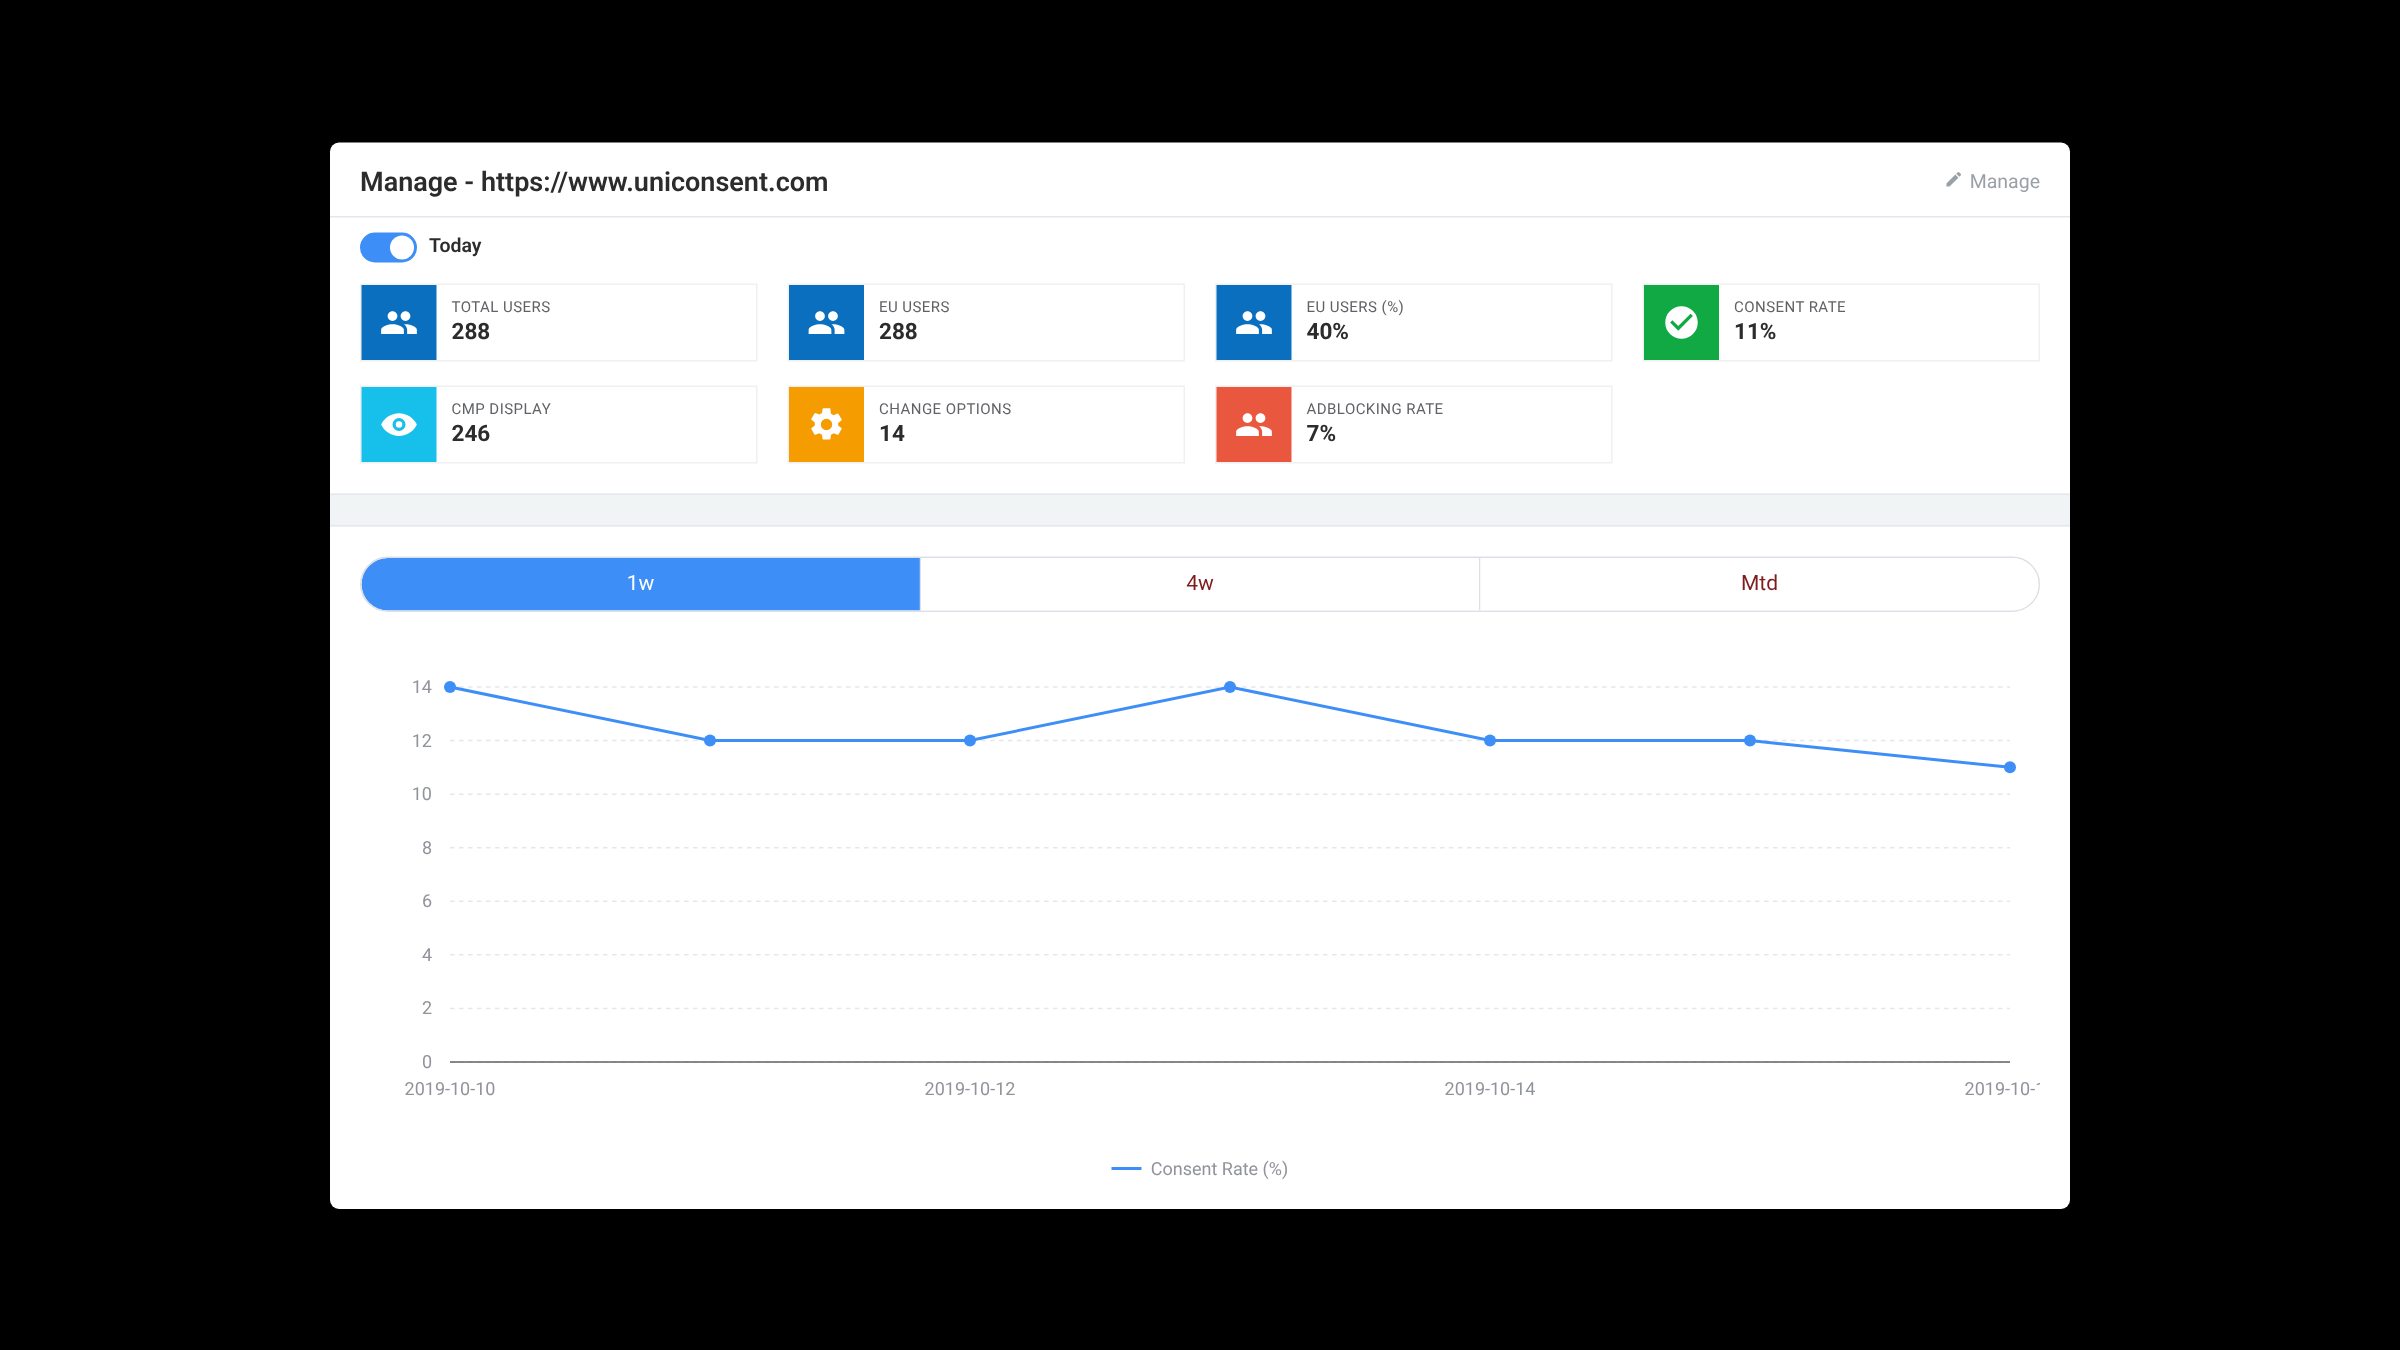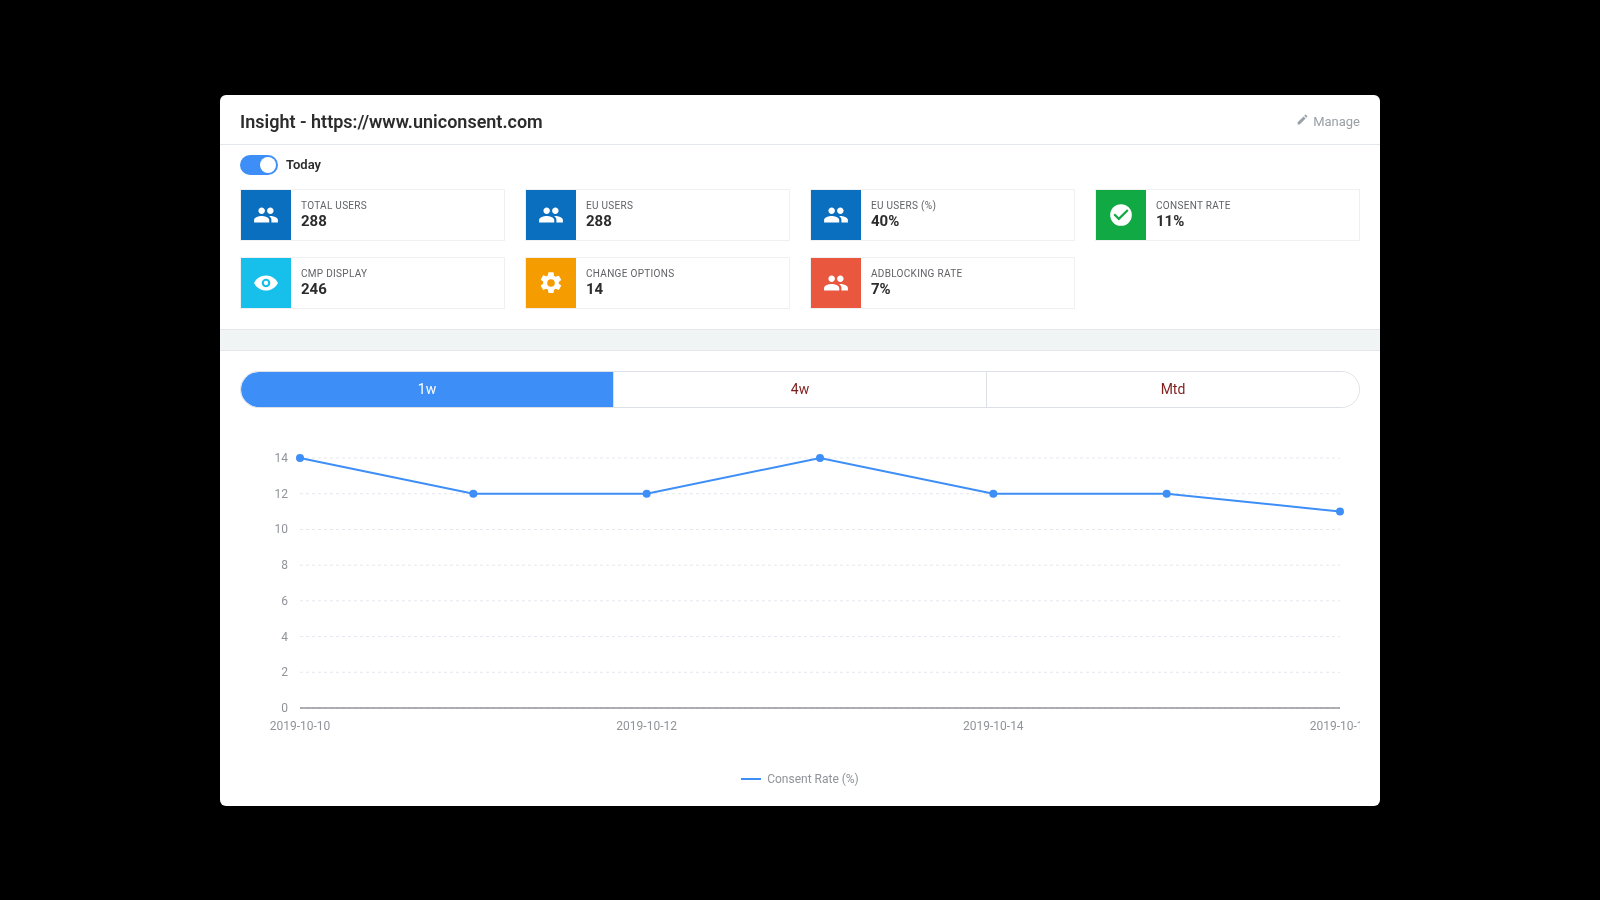--- a/index.html
+++ b/index.html
@@ -166,21 +166,21 @@
     background: #3e8ef7;
     display: inline-block;
   }
 </style>
 </head>
 <body>
 
 <div class="app">
 
   <div class="header">
-    <div class="title">Insight - https://www.uniconsent.com</div>
+    <div class="title">Manage - https://www.uniconsent.com</div>
     <div class="manage">
       <span>
         <svg width="13" height="13" viewBox="0 0 24 24" fill="#9aa0a6">
             <path d="M3 17.25V21h3.75l11-11-3.75-3.75-11 11zM20.71 7.04a1 1 0 0 0 0-1.41l-2.34-2.34a1 1 0 0 0-1.41 0l-1.83 1.83 3.75 3.75 1.83-1.83z"></path>
           </svg>
       </span>
       <span>Manage</span>
     </div>
   </div>
 

